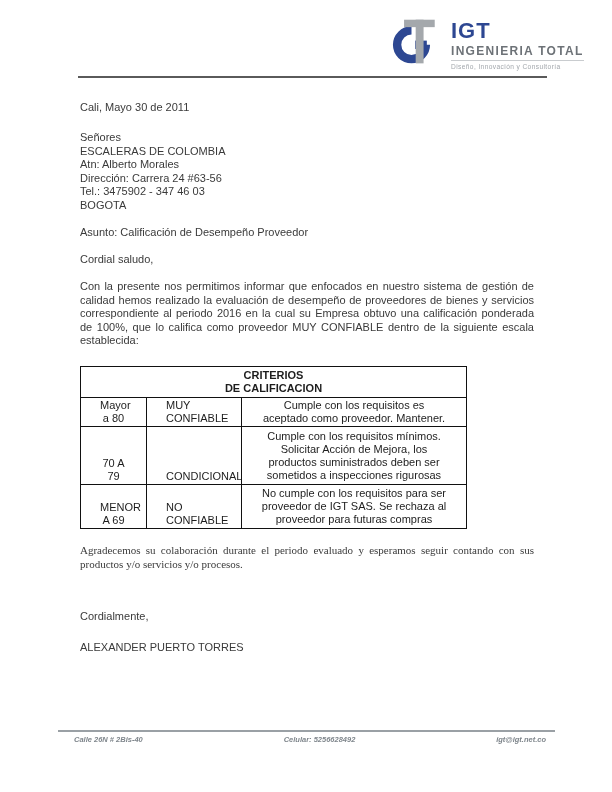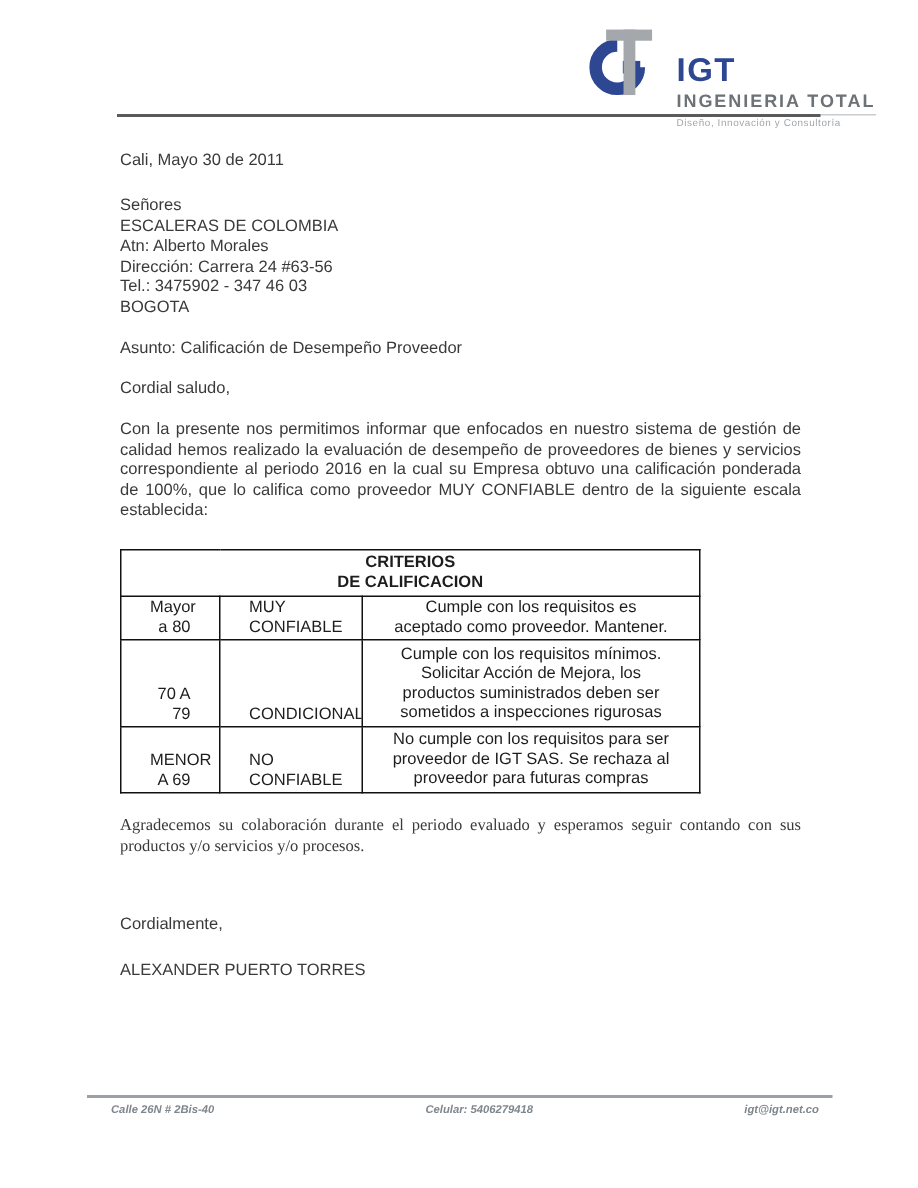--- a/index.html
+++ b/index.html
@@ -5,21 +5,21 @@
   html,body { margin:0; padding:0; background:#e8e8e8; }
   .page {
     position:relative; width:612px; height:792px; margin:0 auto;
     background:#ffffff; overflow:hidden;
     font-family:"Liberation Sans", sans-serif;
     color:#3a3a3a;
   }
   
   .logo { position:absolute; top:17px; left:392px; display:flex; align-items:flex-start; gap:7px; }
   .logo-icon { width:52px; height:50px; }
-  .logo-text { display:flex; flex-direction:column; margin-top:19px; }
+  .logo-text { display:flex; flex-direction:column; margin-top:3px; }
   .logo-acronym { font-size:22px; font-weight:bold; color:#2d4792; letter-spacing:1px; line-height:22px; }
   .logo-company { font-size:12px; font-weight:bold; color:#6d7277; letter-spacing:1.3px; margin-top:2px; }
   .logo-divider { height:1px; background:#c9cccf; margin-top:2px; }
   .logo-tagline { font-size:6.6px; color:#a2a7ac; letter-spacing:0.4px; margin-top:2px; }
   .header-rule { position:absolute; left:78px; top:76px; width:469px; height:2px; background:#5a5a5a; }
 
   
   .txt { position:absolute; left:80px; font-size:11px; line-height:13.6px; }
   .date       { top:101px; }
   .recipient  { top:131px; }
@@ -28,21 +28,21 @@
   .body-par   { top:280px; width:454px; text-align:justify; line-height:13.5px; }
   .closing    { top:544px; width:454px; text-align:justify; line-height:13.5px;font-family:Liberation Serif, serif; }
   .signoff    { top:610px; }
   .signature  { top:641px; }
 
   
   .criteria { position:absolute; left:80px; top:366px; }
   table.crit { border-collapse:collapse; table-layout:fixed; width:386px; font-size:11px; color:#1d1d1d; }
   table.crit td, table.crit th { border:1.5px solid #111; padding:1px 19px; line-height:13px; overflow:hidden; }
   th.tbl-title { text-align:center; font-weight:bold; height:28px; font-size:11px; }
-  td.range-cell  { vertical-align:bottom; text-align:right; }
+  td.range-cell  { vertical-align:bottom; text-align:center; }
   td.rating-cell { vertical-align:bottom; text-align:left; }
   td.desc-cell   { vertical-align:middle; text-align:center; }
   tr.r1 td { height:26px; }
   tr.r2 td { height:55px; }
   tr.r3 td { height:41px; }
 
   
   .footer-rule { position:absolute; left:58px; top:730px; width:497px; height:2px; background:#9aa0a5; }
   .footer-row {
     position:absolute; left:74px; top:735px; width:472px;
@@ -130,17 +130,17 @@
 
   <div class="txt signoff">Cordialmente,</div>
 
   <div class="txt signature">
     <div>ALEXANDER PUERTO TORRES</div>
   </div>
 
   <div class="footer-rule"></div>
   <div class="footer-row">
     <span>Calle 26N # 2Bis-40</span>
-    <span>Celular: 5406279418</span>
+    <span>Celular: 5256628492</span>
     <span>igt@igt.net.co</span>
   </div>
 
 </div>
 
 </body></html>

